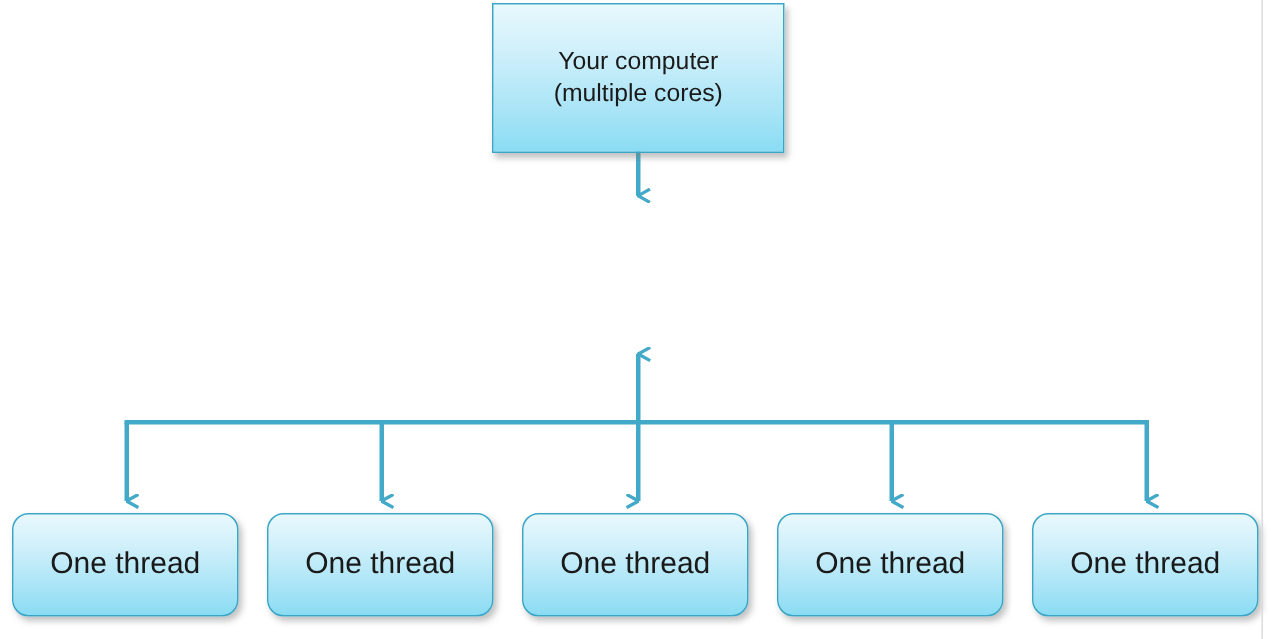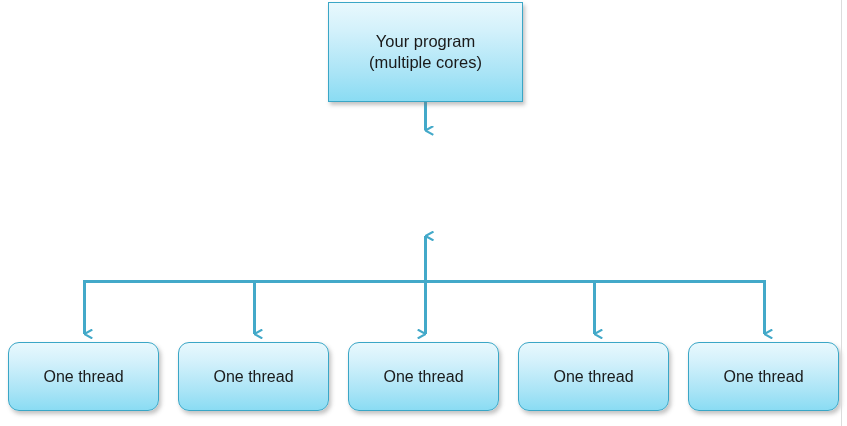--- a/index.html
+++ b/index.html
@@ -54,21 +54,21 @@
     line-height: 1.25;
   }
 
   .node.rect {
     border-radius: 0;
     font-size: 16.5px;
   }
 
   .node.rounded {
     border-radius: 11px;
-    font-size: 16px;
+    font-size: 20px;
   }
 
   .node .label {
     display: block;
     white-space: pre-line;
     padding: 0 6px;
   }
 
   
   #node-computer {
@@ -119,21 +119,21 @@
 
     <line x1="83" y1="281.5" x2="766" y2="281.5" stroke="#43a9c9" stroke-width="3"></line>
 
     <line x1="84.5" y1="281.5" x2="84.5" y2="334" stroke="#43a9c9" stroke-width="3" marker-end="url(#arrow-down)"></line>
     <line x1="254.5" y1="281.5" x2="254.5" y2="334" stroke="#43a9c9" stroke-width="3" marker-end="url(#arrow-down)"></line>
     <line x1="594.5" y1="281.5" x2="594.5" y2="334" stroke="#43a9c9" stroke-width="3" marker-end="url(#arrow-down)"></line>
     <line x1="764.5" y1="281.5" x2="764.5" y2="334" stroke="#43a9c9" stroke-width="3" marker-end="url(#arrow-down)"></line>
   </svg>
 
   <div class="node rect" id="node-computer">
-    <span class="label">Your program
+    <span class="label">Your computer
 (multiple cores)</span>
   </div>
 
 
   <div class="node rounded thread-box" id="thread-0">
     <span class="label">One thread</span>
   </div>
 
   <div class="node rounded thread-box" id="thread-1">
     <span class="label">One thread</span>

